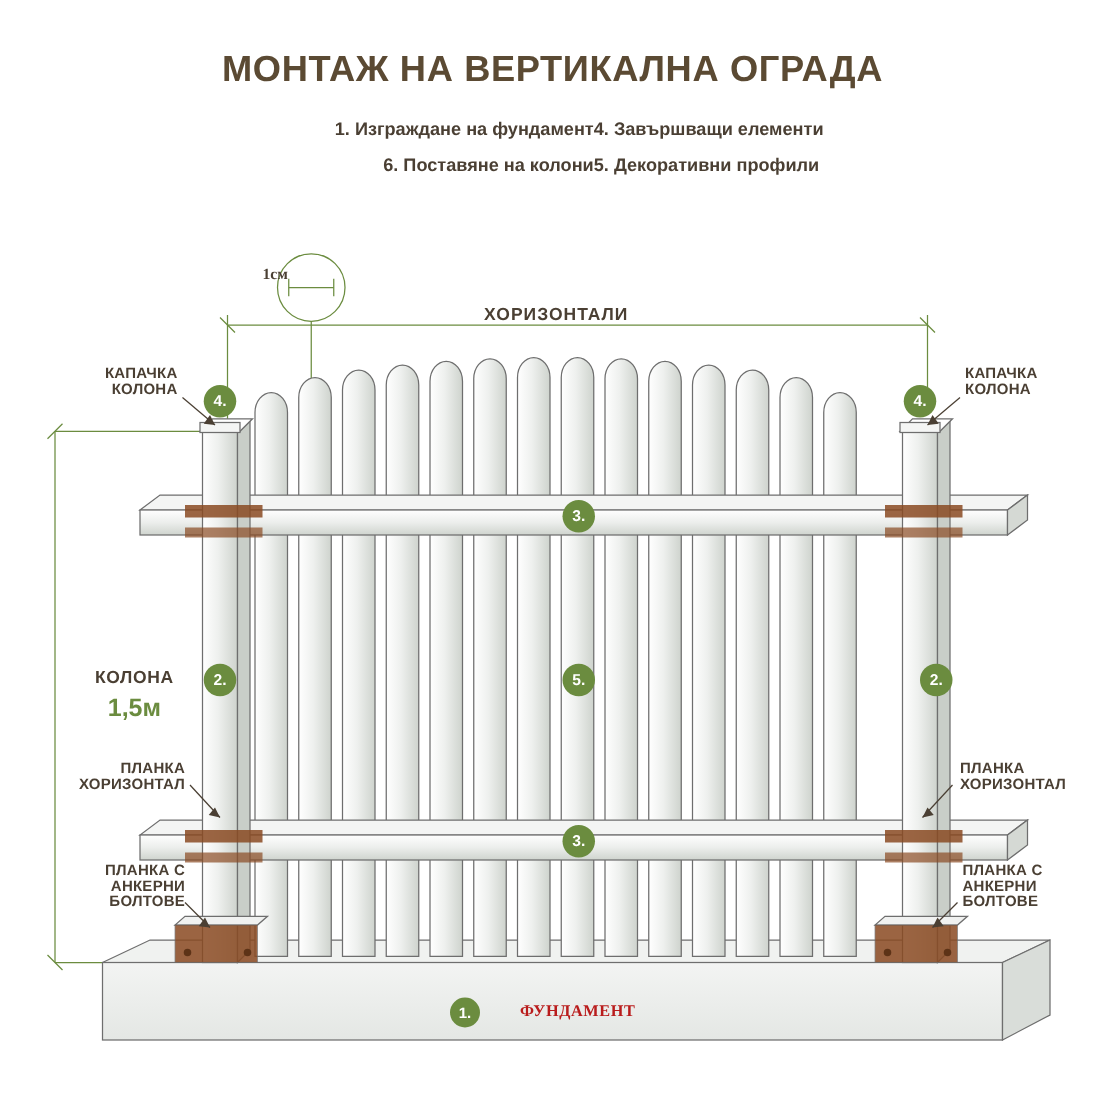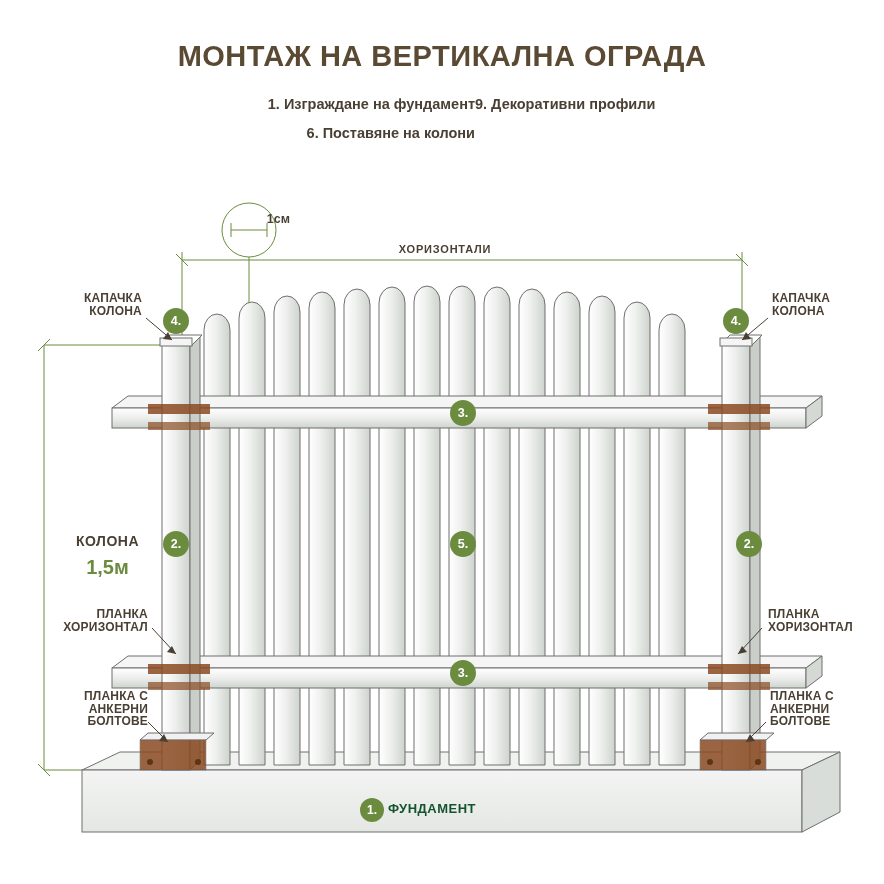--- a/index.html
+++ b/index.html
@@ -103,74 +103,77 @@
     font-size: 20px;
     font-weight: bold;
     color: #6b8c3f;
   }
   .horiz-label {
     position: absolute;
     left: 330px;
     top: 243px;
     width: 230px;
     text-align: center;
-    font-size: 11px;
+    font-size: 14px;
     font-weight: bold;
     color: #4a3f33;
     letter-spacing: 0.8px;
   }
   .horiz-value {
     position: absolute;
     left: 330px;
     top: 267px;
     width: 230px;
     text-align: center;
     font-size: 14px;
     font-weight: bold;
     color: #6b8c3f;
   }
   .cm-text {
     position: absolute;
     left: 210px;
     top: 212px;
     width: 80px;
-    text-align: right;
+    text-align: left;
     font-size: 12.5px;
     font-weight: bold;
     color: #4a3f33;
+    font-family: Liberation Serif, serif;
   }
   .found-text {
     position: absolute;
-    left: 388px;
+    left: 416px;
     top: 801px;
     font-size: 13px;
     font-weight: bold;
-    color: #14532d;
+    color: #b91c1c;
     letter-spacing: 0.5px;
+    font-family: Liberation Serif, serif;
   }
   svg.scene {
     position: absolute;
     left: 0;
     top: 0;
   }
 </style>
 </head>
 <body>
 
 <div id="root">
 
   <div class="title">МОНТАЖ НА ВЕРТИКАЛНА ОГРАДА</div>
 
   <div class="steps">
     <div class="col col1">
       <div class="step">1. Изграждане на фундамент</div>
       <div class="step">6. Поставяне на колони</div>
     </div>
     <div class="col col2">
-      <div class="step">9. Декоративни профили</div>
+      <div class="step">4. Завършващи елементи</div>
+      <div class="step">5. Декоративни профили</div>
     </div>
   </div>
 
   <svg class="scene" width="884" height="884" viewBox="0 0 884 884">
     <defs>
       <linearGradient id="metalV" x1="0" y1="0" x2="1" y2="0">
         <stop offset="0%" stop-color="#ffffff"></stop>
         <stop offset="45%" stop-color="#eef0ee"></stop>
         <stop offset="100%" stop-color="#ced3cd"></stop>
       </linearGradient>

